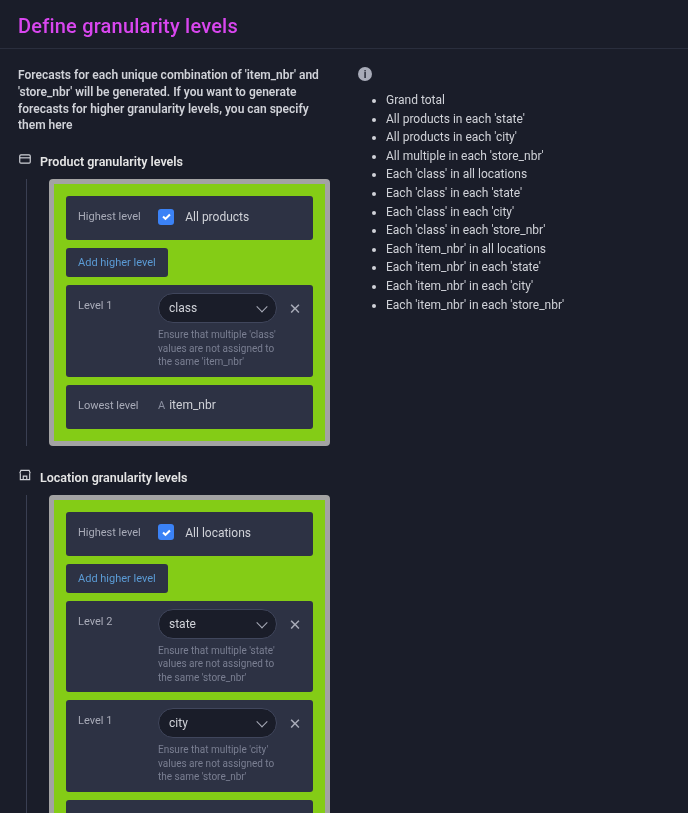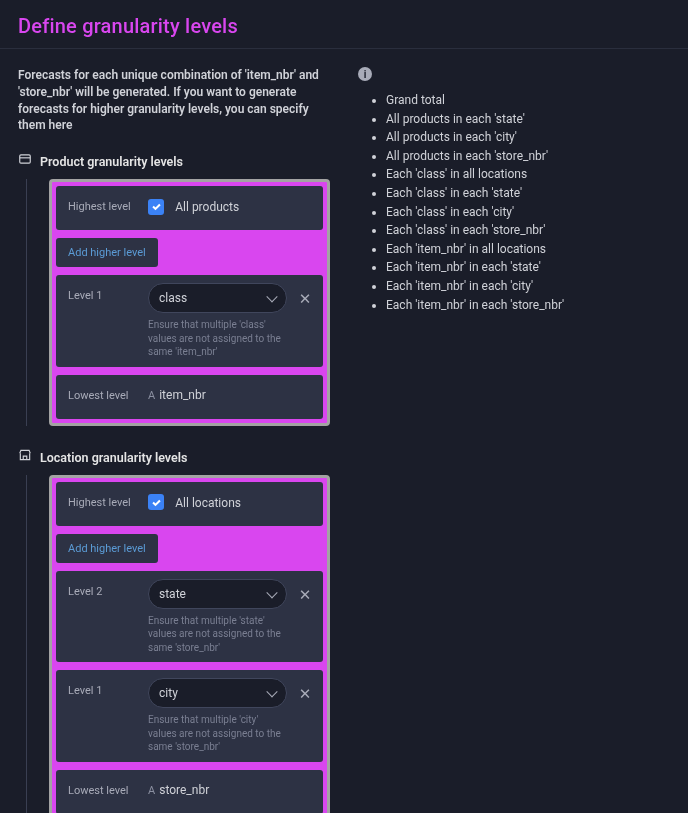--- a/index.html
+++ b/index.html
@@ -51,24 +51,24 @@
     color: #e5e5e5;
     margin-bottom: 10px;
   }
   .section-title svg { width: 14px; height: 14px; }
   .tree-wrap {
     border-left: 1px solid #3a3f52;
     margin-left: 8px;
     padding-left: 22px;
   }
   .panel {
-    background: #d946ef;
-    border: 3px solid #a3a3a3;
+    background: #84cc16;
+    border: 5px solid #a3a3a3;
     border-radius: 4px;
-    padding: 4px;
+    padding: 12px;
     margin-bottom: 22px;
   }
   .row {
     display: flex;
     align-items: flex-start;
     background: #2d3244;
     border-radius: 3px;
     margin-bottom: 8px;
     min-height: 44px;
   }
@@ -336,21 +336,21 @@
   </div>
 
   <div class="right-col">
     <div class="info-head">
       <span class="info-icon">i</span>
     </div>
     <ul class="forecast-list">
       <li>Grand total</li>
       <li>All products in each 'state'</li>
       <li>All products in each 'city'</li>
-      <li>All products in each 'store_nbr'</li>
+      <li>All multiple in each 'store_nbr'</li>
       <li>Each 'class' in all locations</li>
       <li>Each 'class' in each 'state'</li>
       <li>Each 'class' in each 'city'</li>
       <li>Each 'class' in each 'store_nbr'</li>
       <li>Each 'item_nbr' in all locations</li>
       <li>Each 'item_nbr' in each 'state'</li>
       <li>Each 'item_nbr' in each 'city'</li>
       <li>Each 'item_nbr' in each 'store_nbr'</li>
     </ul>
   </div>

